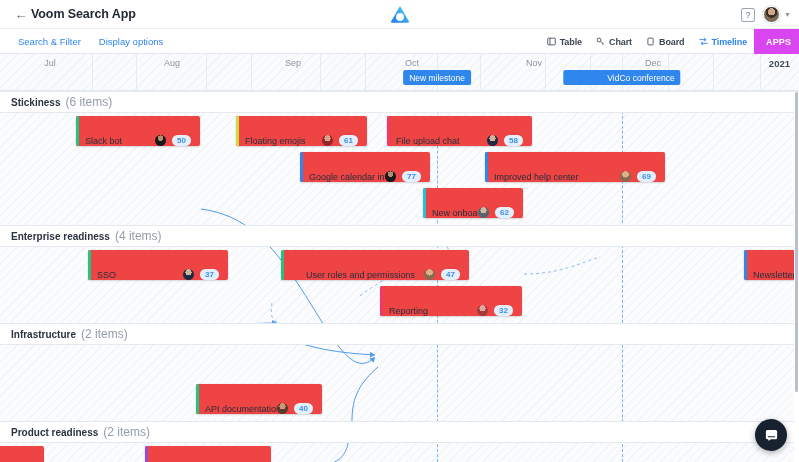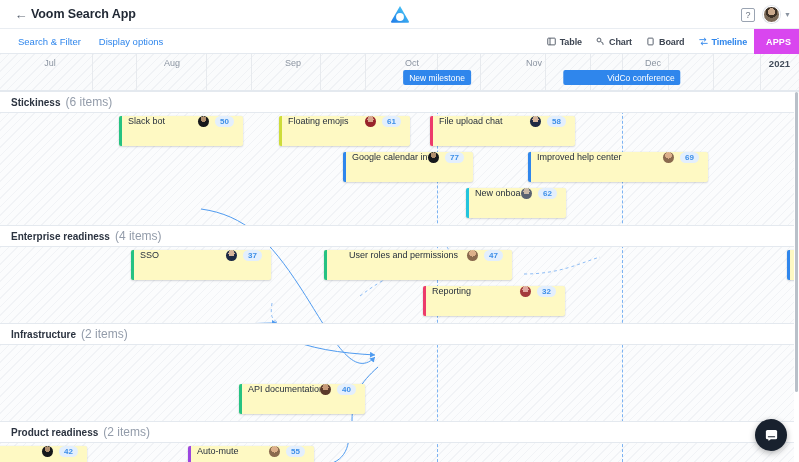--- a/index.html
+++ b/index.html
@@ -92,23 +92,23 @@
   .group-name { font-size:10px; font-weight:bold; color:#2b3340; }
   .group-count { font-size:12px; color:#939caa; margin-left:5px; }
 
   .band {
     position:absolute; left:0; right:0;
     background: repeating-linear-gradient(135deg, #f1f3f6 0 1px, #fbfcfd 1px 6px);
     z-index:1;
   }
 
   .card {
-    position:absolute; background:#fef9c3; height:30px; border-radius:2px;
+    position:absolute; background:#ef4444; height:30px; border-radius:2px;
     box-shadow:0 1px 2px rgba(28,40,58,.16), 0 0 0 .5px rgba(28,40,58,.04);
-    display:flex; align-items:flex-start; z-index:5; cursor:pointer; overflow:hidden;margin-left:43px;
+    display:flex; align-items:flex-end; z-index:5; cursor:pointer; overflow:hidden;
   }
   .card-stripe { position:absolute; left:0; top:0; bottom:0; width:2.5px; }
   .card-title {
     font-size:9px; color:#262f3d; margin-left:9px; white-space:nowrap;
     overflow:hidden; text-overflow:clip; flex:1;
   }
   .card-right { display:flex; align-items:center; gap:6px; margin-right:9px; }
   .c-avatar { width:11px; height:11px; border-radius:50%; flex:none; }
   .c-avatar.a-dark { background:radial-gradient(circle at 50% 30%, #b08f6e 0 30%, #16181b 31% 100%); }
   .c-avatar.a-red  { background:radial-gradient(circle at 50% 30%, #d8a68d 0 32%, #98242b 33% 100%); }

